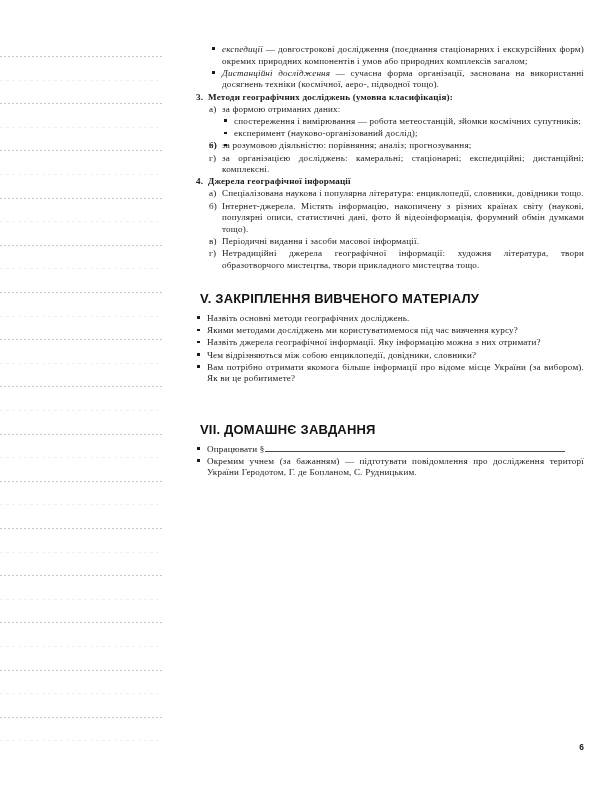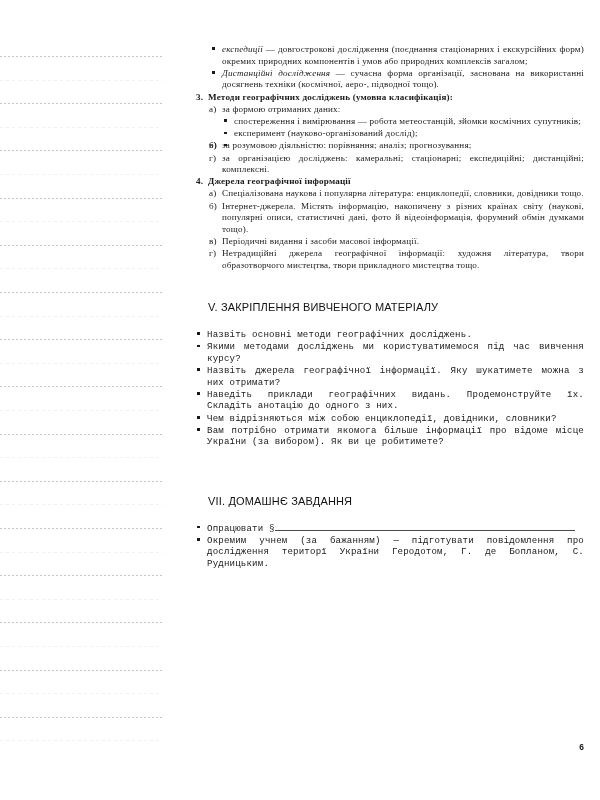--- a/index.html
+++ b/index.html
@@ -72,21 +72,20 @@
     text-justify: inter-word;
     margin: 0 0 0.6px 0;
     position: relative;
     letter-spacing: 0.02em;
   }
 
   
   .bullet {
     position: relative;
     padding-left: 11px;
-    font-family: Liberation Mono, monospace;
   }
   .bullet > .bullet-mark {
     position: absolute;
     left: 1px;
     top: 3.4px;
     width: 2.6px;
     height: 2.6px;
     background: #1a1a1a;
   }
   
@@ -143,26 +142,26 @@
     width: 2.6px;
     height: 2.6px;
     background: #1a1a1a;
   }
 
   em.term { font-style: italic; }
 
   
   .heading {
     font-family: "Liberation Sans", "DejaVu Sans", sans-serif;
-    font-weight: normal;
-    font-size: 11px;
+    font-weight: bold;
+    font-size: 13px;
     line-height: 12px;
     letter-spacing: 0.015em;
     color: #111111;
-    margin: 12px;
+    margin: 4px;
   }
   .sp-before-heading { height: 17px; }
   .sp-after-heading  { height: 4px; }
 
   
   .fill-rule {
     display: inline-block;
     border-bottom: 0.8px solid #4a4a4a;
     height: 7px;
     vertical-align: baseline;
@@ -283,25 +282,21 @@
     <div class="blk bullet outer">
       <span class="bullet-mark"></span>
       <span>Назвіть основні методи географічних досліджень.</span>
     </div>
     <div class="blk bullet outer">
       <span class="bullet-mark"></span>
       <span>Якими методами досліджень ми користуватимемося під час вивчення курсу?</span>
     </div>
     <div class="blk bullet outer">
       <span class="bullet-mark"></span>
-      <span>Назвіть джерела географічної інформації. Яку шукатимете можна з них отримати?</span>
-    </div>
-    <div class="blk bullet outer">
-      <span class="bullet-mark"></span>
-      <span>Наведіть приклади географічних видань. Продемонструйте їх. Складіть анотацію до одного з них.</span>
+      <span>Назвіть джерела географічної інформації. Яку інформацію можна з них отримати?</span>
     </div>
     <div class="blk bullet outer">
       <span class="bullet-mark"></span>
       <span>Чем відрізняються між собою енциклопедії, довідники, словники?</span>
     </div>
     <div class="blk bullet outer">
       <span class="bullet-mark"></span>
       <span>Вам потрібно отримати якомога більше інформації про відоме місце України (за вибором). Як ви це робитимете?</span>
     </div>
 

